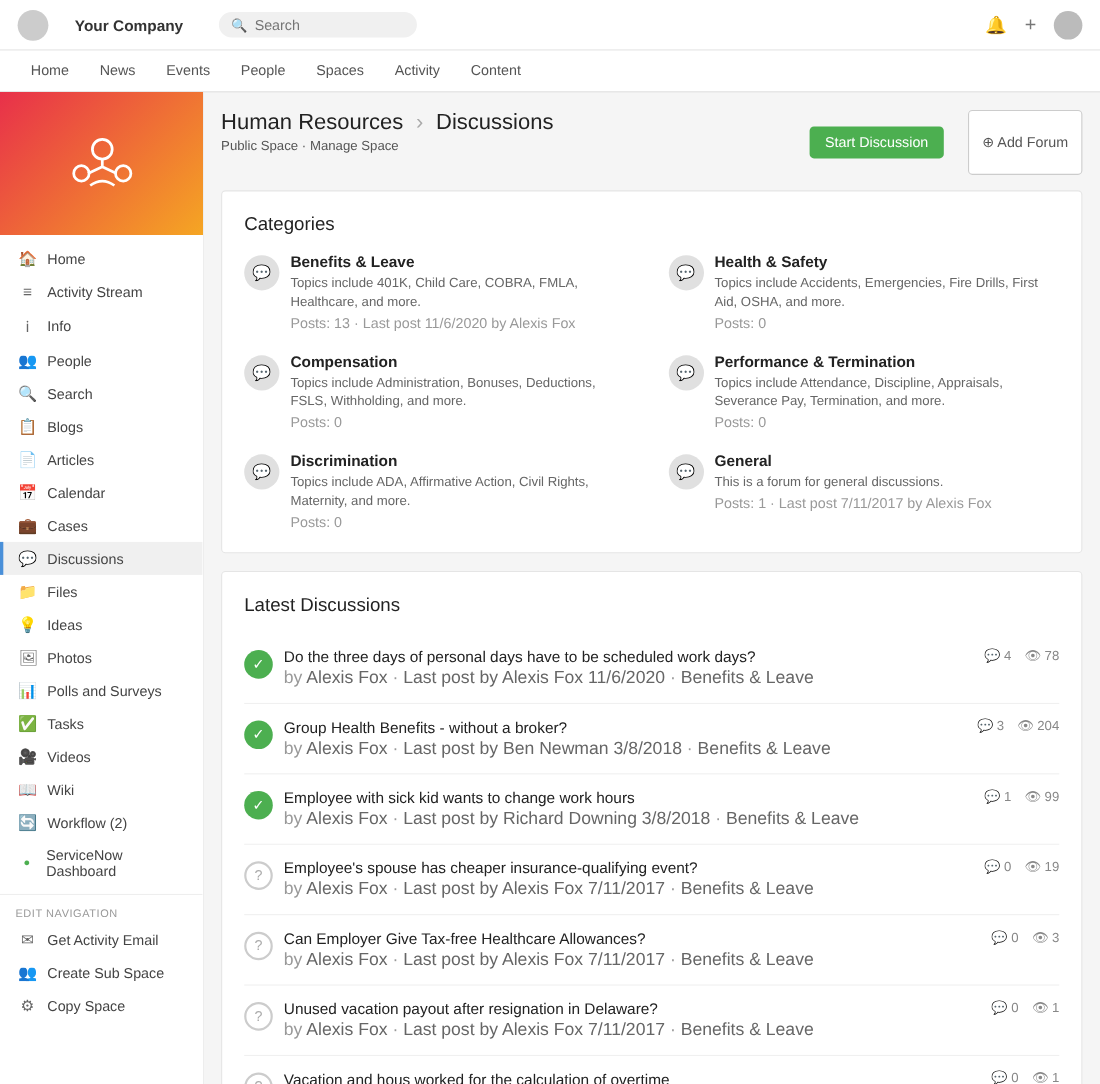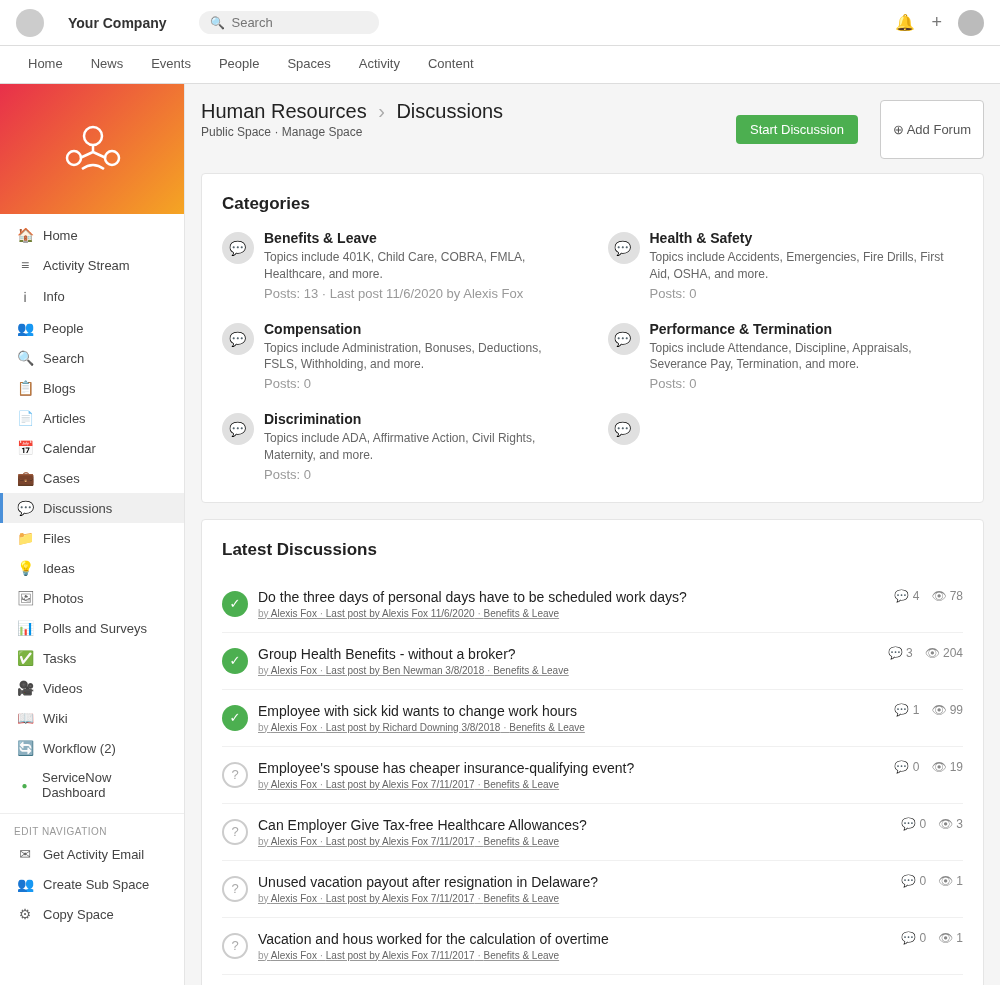--- a/index.html
+++ b/index.html
@@ -40,39 +40,39 @@
     .page-header { display: flex; align-items: flex-start; justify-content: space-between; margin-bottom: 14px; }
     .page-title-area h1 { font-size: 20px; font-weight: 400; color: #222; }
     .page-title-area .breadcrumb { font-size: 12px; color: #888; margin-top: 2px; }
     .page-title-area .breadcrumb span { cursor: pointer; color: #555; }
     .page-header-actions { display: flex; gap: 22px; align-items: center; }
     .btn-primary { background: #4caf50; color: #fff; border: none; padding: 7px 14px; border-radius: 4px; font-size: 13px; cursor: pointer; font-weight: 500; }
     .btn-secondary { background: #fff; color: #555; border: 1px solid #ccc; padding: 21px 12px; border-radius: 4px; font-size: 13px; cursor: pointer; display: flex; align-items: center; gap: 4px; }
 
     
     .card { background: #fff; border: 1px solid #e5e5e5; border-radius: 4px; padding: 20px; margin-bottom: 16px; }
-    .card-title { font-size: 17px; font-weight: 700; margin-bottom: 16px; color: #222; }
+    .card-title { font-size: 17px; font-weight: 400; margin-bottom: 16px; color: #222; }
 
     
     .categories-grid { display: grid; grid-template-columns: 1fr 1fr; gap: 20px 30px; }
     .category-item { display: flex; gap: 10px; }
     .cat-icon { width: 32px; height: 32px; border-radius: 50%; background: #e0e0e0; display: flex; align-items: center; justify-content: center; color: #999; font-size: 14px; flex-shrink: 0; margin-top: 2px; }
     .cat-body h3 { font-size: 14px; font-weight: 600; color: #222; margin-bottom: 3px; cursor: pointer; }
     .cat-body p { font-size: 12px; color: #666; line-height: 1.4; margin-bottom: 3px; }
     .cat-body .cat-meta { font-size: 13px; color: #999; }
 
     
     .discussions-list { display: flex; flex-direction: column; gap: 0; }
     .discussion-item { display: flex; align-items: flex-start; padding: 13px 0; border-bottom: 1px solid #f0f0f0; gap: 10px; }
     .disc-icon { width: 26px; height: 26px; border-radius: 50%; display: flex; align-items: center; justify-content: center; flex-shrink: 0; margin-top: 2px; }
     .disc-icon.resolved { background: #4caf50; color: #fff; font-size: 13px; }
     .disc-icon.unresolved { background: #e0e0e0; color: #aaa; font-size: 13px; border-radius: 50%; border: 2px solid #ccc; background: #fff; }
     .disc-body { flex: 1; }
     .disc-title { font-size: 14px; color: #222; font-weight: 500; cursor: pointer; margin-bottom: 3px; }
-    .disc-meta { font-size: 10px; color: #999; text-decoration: underline; }
+    .disc-meta { font-size: 16px; color: #999; }
     .disc-meta span { color: #666; }
     .disc-stats { display: flex; align-items: center; gap: 12px; margin-left: auto; flex-shrink: 0; }
     .disc-stat { display: flex; align-items: center; gap: 3px; font-size: 12px; color: #888; }
   </style>
 </head>
 <body>
 
 <div class="topbar">
   <div class="topbar-logo">
     <div class="topbar-avatar"></div>
@@ -270,20 +270,25 @@
           <div class="cat-icon">💬</div>
           <div class="cat-body">
             <h3>Discrimination</h3>
             <p>Topics include ADA, Affirmative Action, Civil Rights, Maternity, and more.</p>
             <div class="cat-meta">Posts: 0</div>
           </div>
         </div>
 
         <div class="category-item">
           <div class="cat-icon">💬</div>
+          <div class="cat-body">
+            <h3>General</h3>
+            <p>This is a forum for general discussions.</p>
+            <div class="cat-meta">Posts: 1  ·  Last post 7/11/2017 by Alexis Fox</div>
+          </div>
         </div>
 
       </div>
     </div>
 
     <div class="card">
       <div class="card-title">Latest Discussions</div>
       <div class="discussions-list">
 
         <div class="discussion-item">

